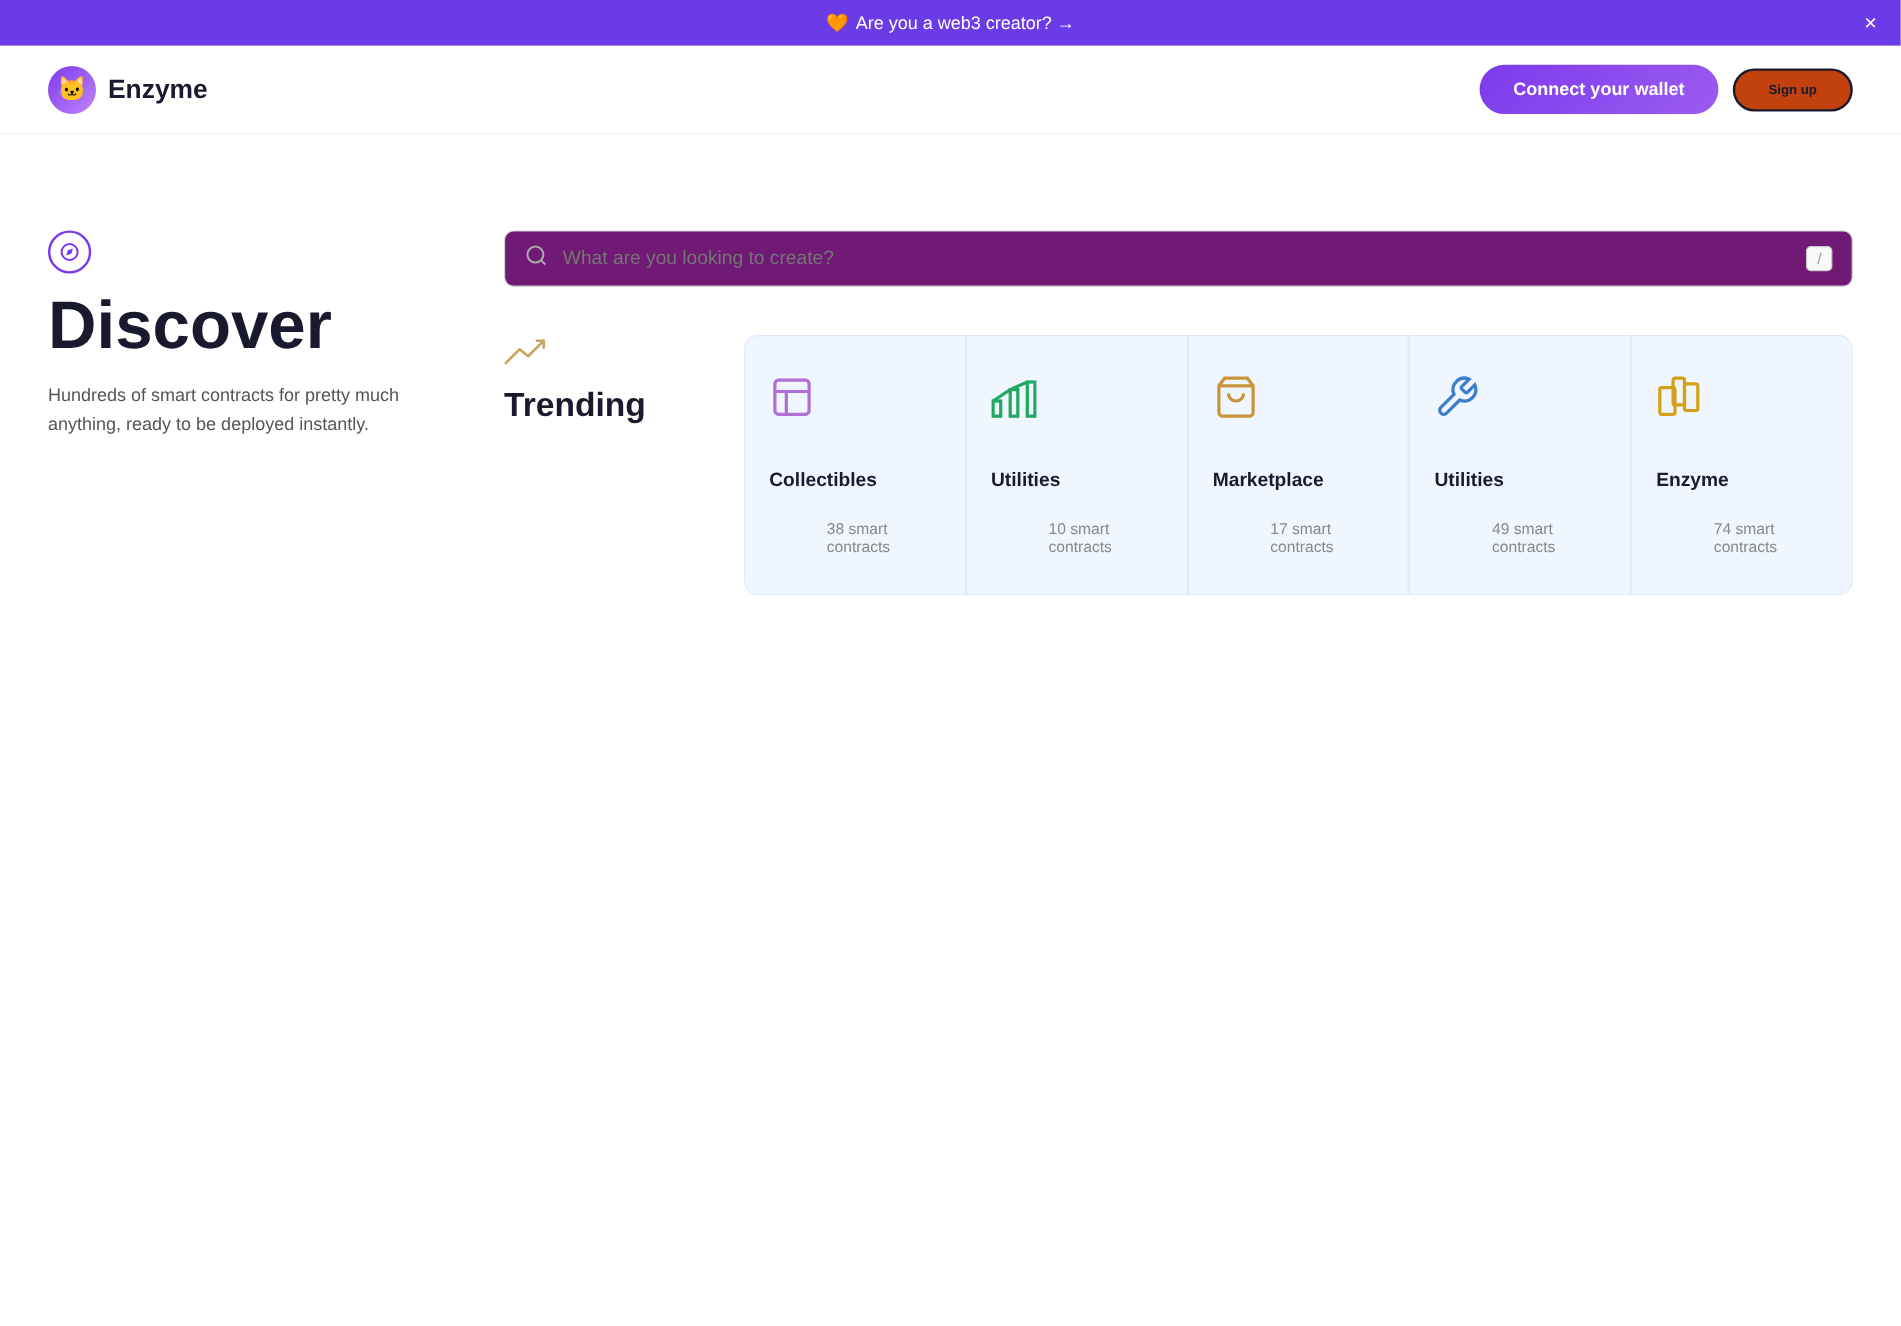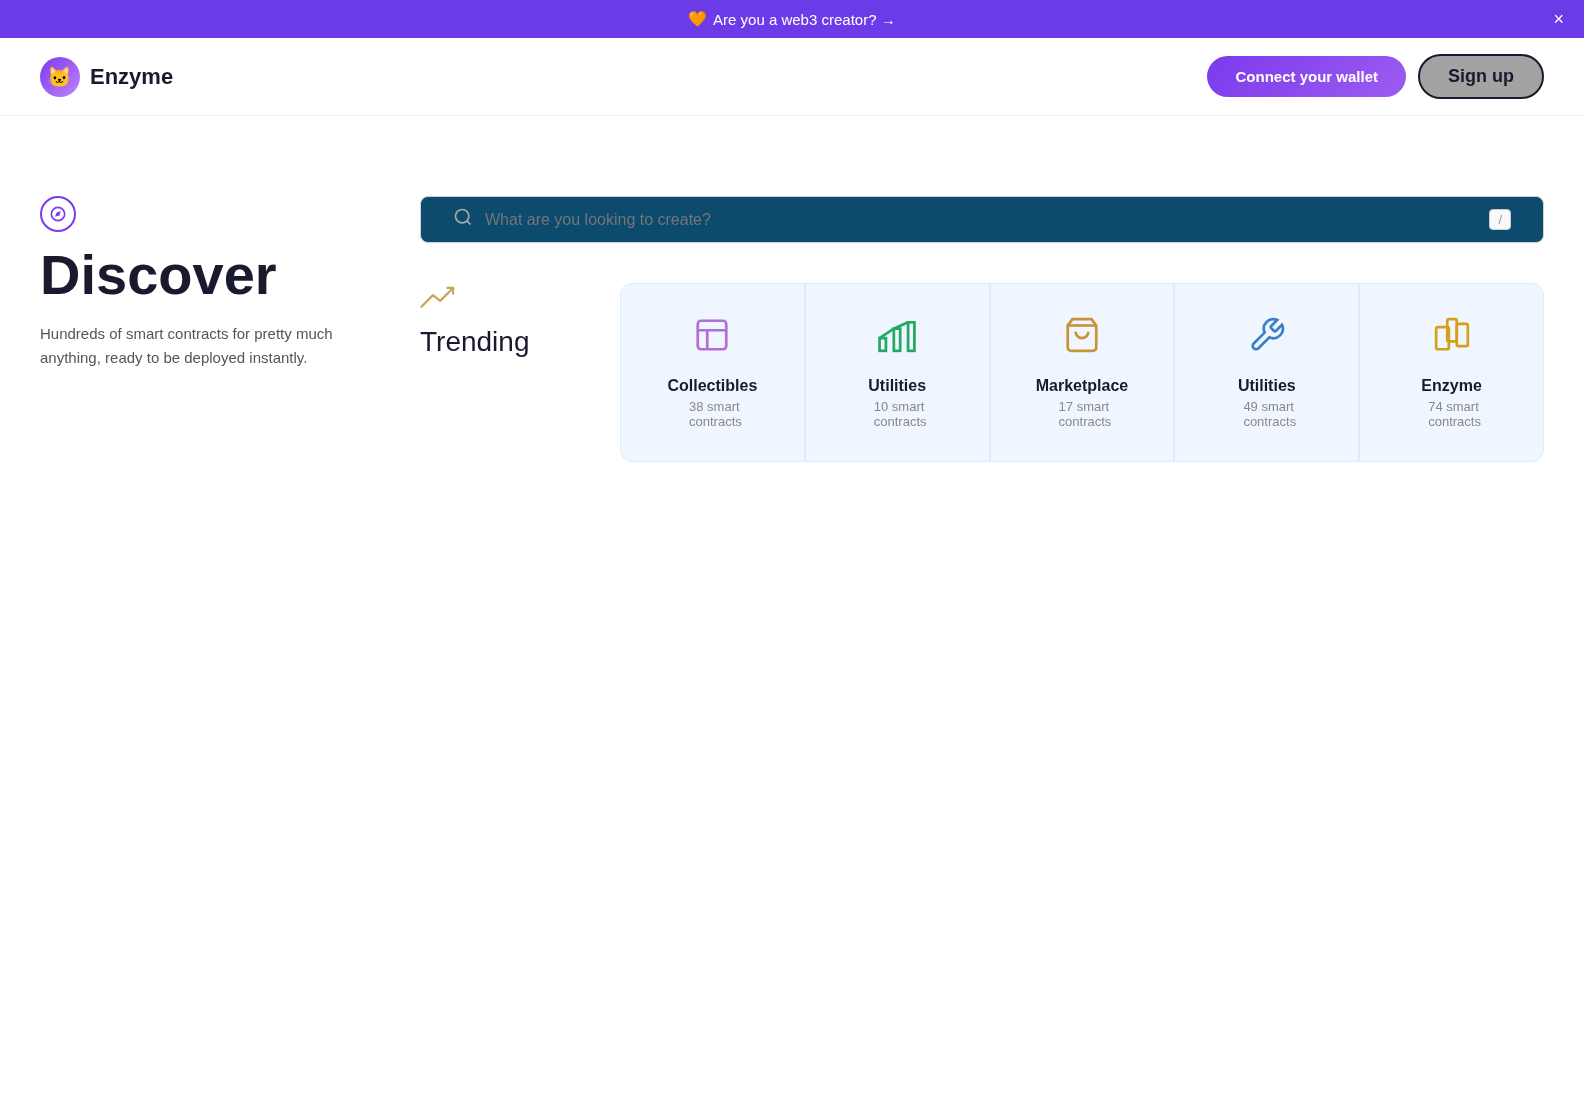--- a/index.html
+++ b/index.html
@@ -63,26 +63,26 @@
       background: linear-gradient(135deg, #7c3aed, #9c5cf0);
       color: #fff;
       border: none;
       border-radius: 24px;
       padding: 12px 28px;
       font-size: 15px;
       font-weight: 600;
       cursor: pointer;
     }
     .btn-signup {
-      background: #a3a3a3;
+      background: #c2410c;
       color: #1a1a2e;
       border: 2px solid #1a1a2e;
       border-radius: 24px;
       padding: 10px 28px;
-      font-size: 18px;
+      font-size: 11px;
       font-weight: 600;
       cursor: pointer;
     }
 
     
     .hero {
       padding: 80px 40px 40px 40px;
       display: flex;
       gap: 60px;
       align-items: flex-start;
@@ -114,22 +114,22 @@
     }
 
     .hero-right { flex: 1; }
 
     
     .search-container {
       display: flex;
       align-items: center;
       border: 1.5px solid #d0d0d0;
       border-radius: 8px;
-      padding: 10px 32px;
-      background: #0c4a6e;
+      padding: 10px 16px;
+      background: #701a75;
       margin-bottom: 40px;
     }
     .search-icon-wrap { color: #aaa; margin-right: 12px; font-size: 18px; }
     .search-input {
       flex: 1;
       border: none;
       outline: none;
       font-size: 16px;
       color: #999;
       background: transparent;
@@ -142,42 +142,42 @@
       color: #999;
       background: #f9f9f9;
     }
 
     
     .trending-section { display: flex; gap: 40px; align-items: flex-start; }
     .trending-label-wrap { flex: 0 0 160px; }
     .trending-arrow { font-size: 28px; color: #c8a45c; margin-bottom: 6px; }
     .trending-title {
       font-size: 28px;
-      font-weight: 400;
+      font-weight: 700;
       color: #1a1a2e;
     }
 
     
     .cards-row {
       display: flex;
       gap: 0;
       flex: 1;
       overflow: hidden;
     }
     .category-card {
       flex: 1;
       background: #f0f6ff;
       border-radius: 0;
       padding: 32px 20px;
       display: flex;
       flex-direction: column;
-      align-items: center;
       cursor: pointer;
       transition: background 0.15s;
       border: 1px solid #e0eaf8;
+      gap: 19px;
     }
     .category-card:first-child { border-radius: 12px 0 0 12px; }
     .category-card:last-child { border-radius: 0 12px 12px 0; }
     .card-icon { font-size: 36px; margin-bottom: 14px; }
     .card-name {
       font-size: 16px;
       font-weight: 700;
       color: #1a1a2e;
       margin-bottom: 4px;
     }

